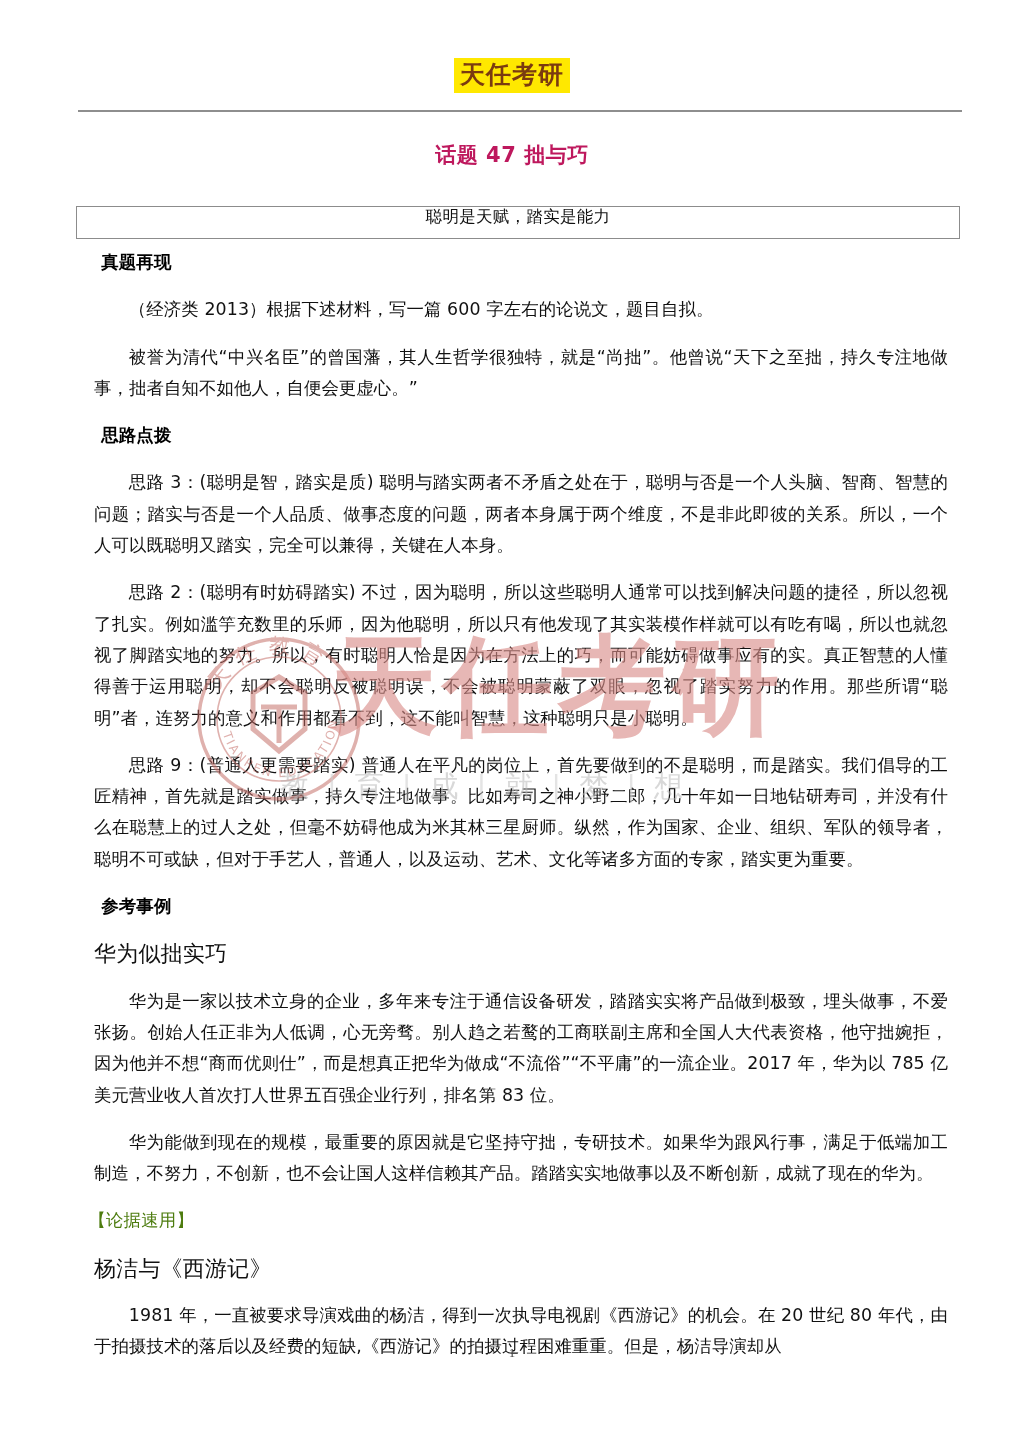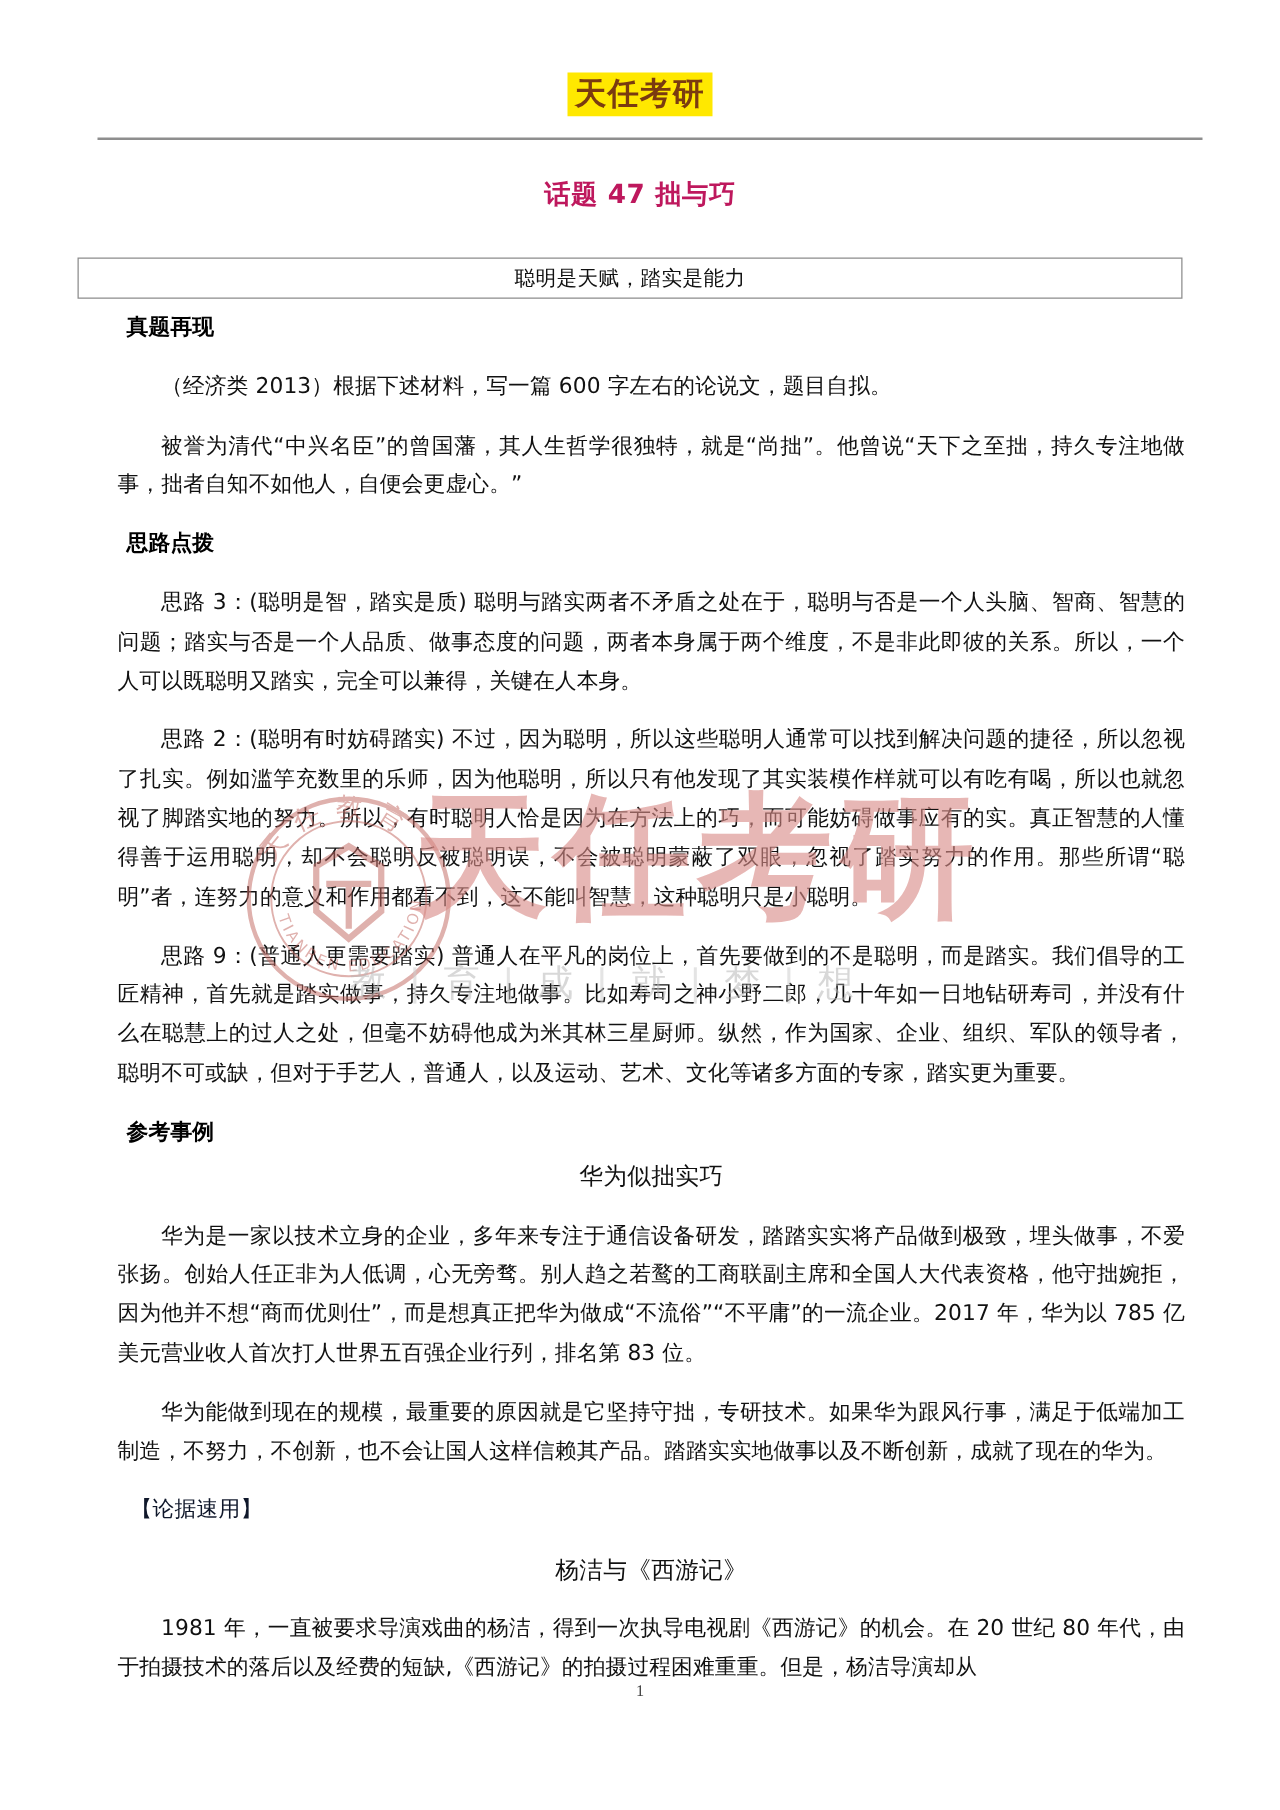--- a/index.html
+++ b/index.html
@@ -60,28 +60,27 @@
     font-weight: bold;
     font-size: 21px;
     line-height: 28px;
     letter-spacing: 0.5px;
     color: #be185d;
   }
 
   
   .subject-box {
     position: absolute;
-    left: 62px;
+    left: 76px;
     top: 206px;
     width: 884px;
     height: 33px;
     border: 1.6px solid #8c8c8c;
     box-sizing: border-box;
     display: flex;
-    align-items: center;
     justify-content: center;
   }
   .subject-box-text {
     font-family: "DejaVu Sans", "Liberation Sans", sans-serif;
     font-size: 16.5px;
     line-height: 20px;
     color: #111;
     letter-spacing: 0.3px;
   }
 
@@ -109,33 +108,33 @@
     font-weight: bold;
     font-size: 17.4px;
     line-height: 31.3px;
     color: #000;
     margin: 4px;
     text-indent: 1.1em;
     letter-spacing: 0.2px;
   }
   .centerline {
     font-family: "DejaVu Sans", "Liberation Sans", sans-serif;
-    font-size: 19px;
+    font-size: 22px;
     line-height: 31.3px;
     color: #111;
-    margin: 4px;
-    text-align: center;
+    margin: 16px;
+    text-align: left;
     letter-spacing: 0.2px;
   }
   .bracket-head {
     font-family: "DejaVu Sans", "Liberation Sans", sans-serif;
     font-size: 17.4px;
     line-height: 31.3px;
-    color: #0f172a;
-    margin: 16px;
+    color: #4d7c0f;
+    margin: 0;
     text-indent: 0.6em;
     letter-spacing: 0.2px;
   }
 
   
   .page-number {
     position: absolute;
     left: 0;
     top: 1345px;
     width: 1024px;

